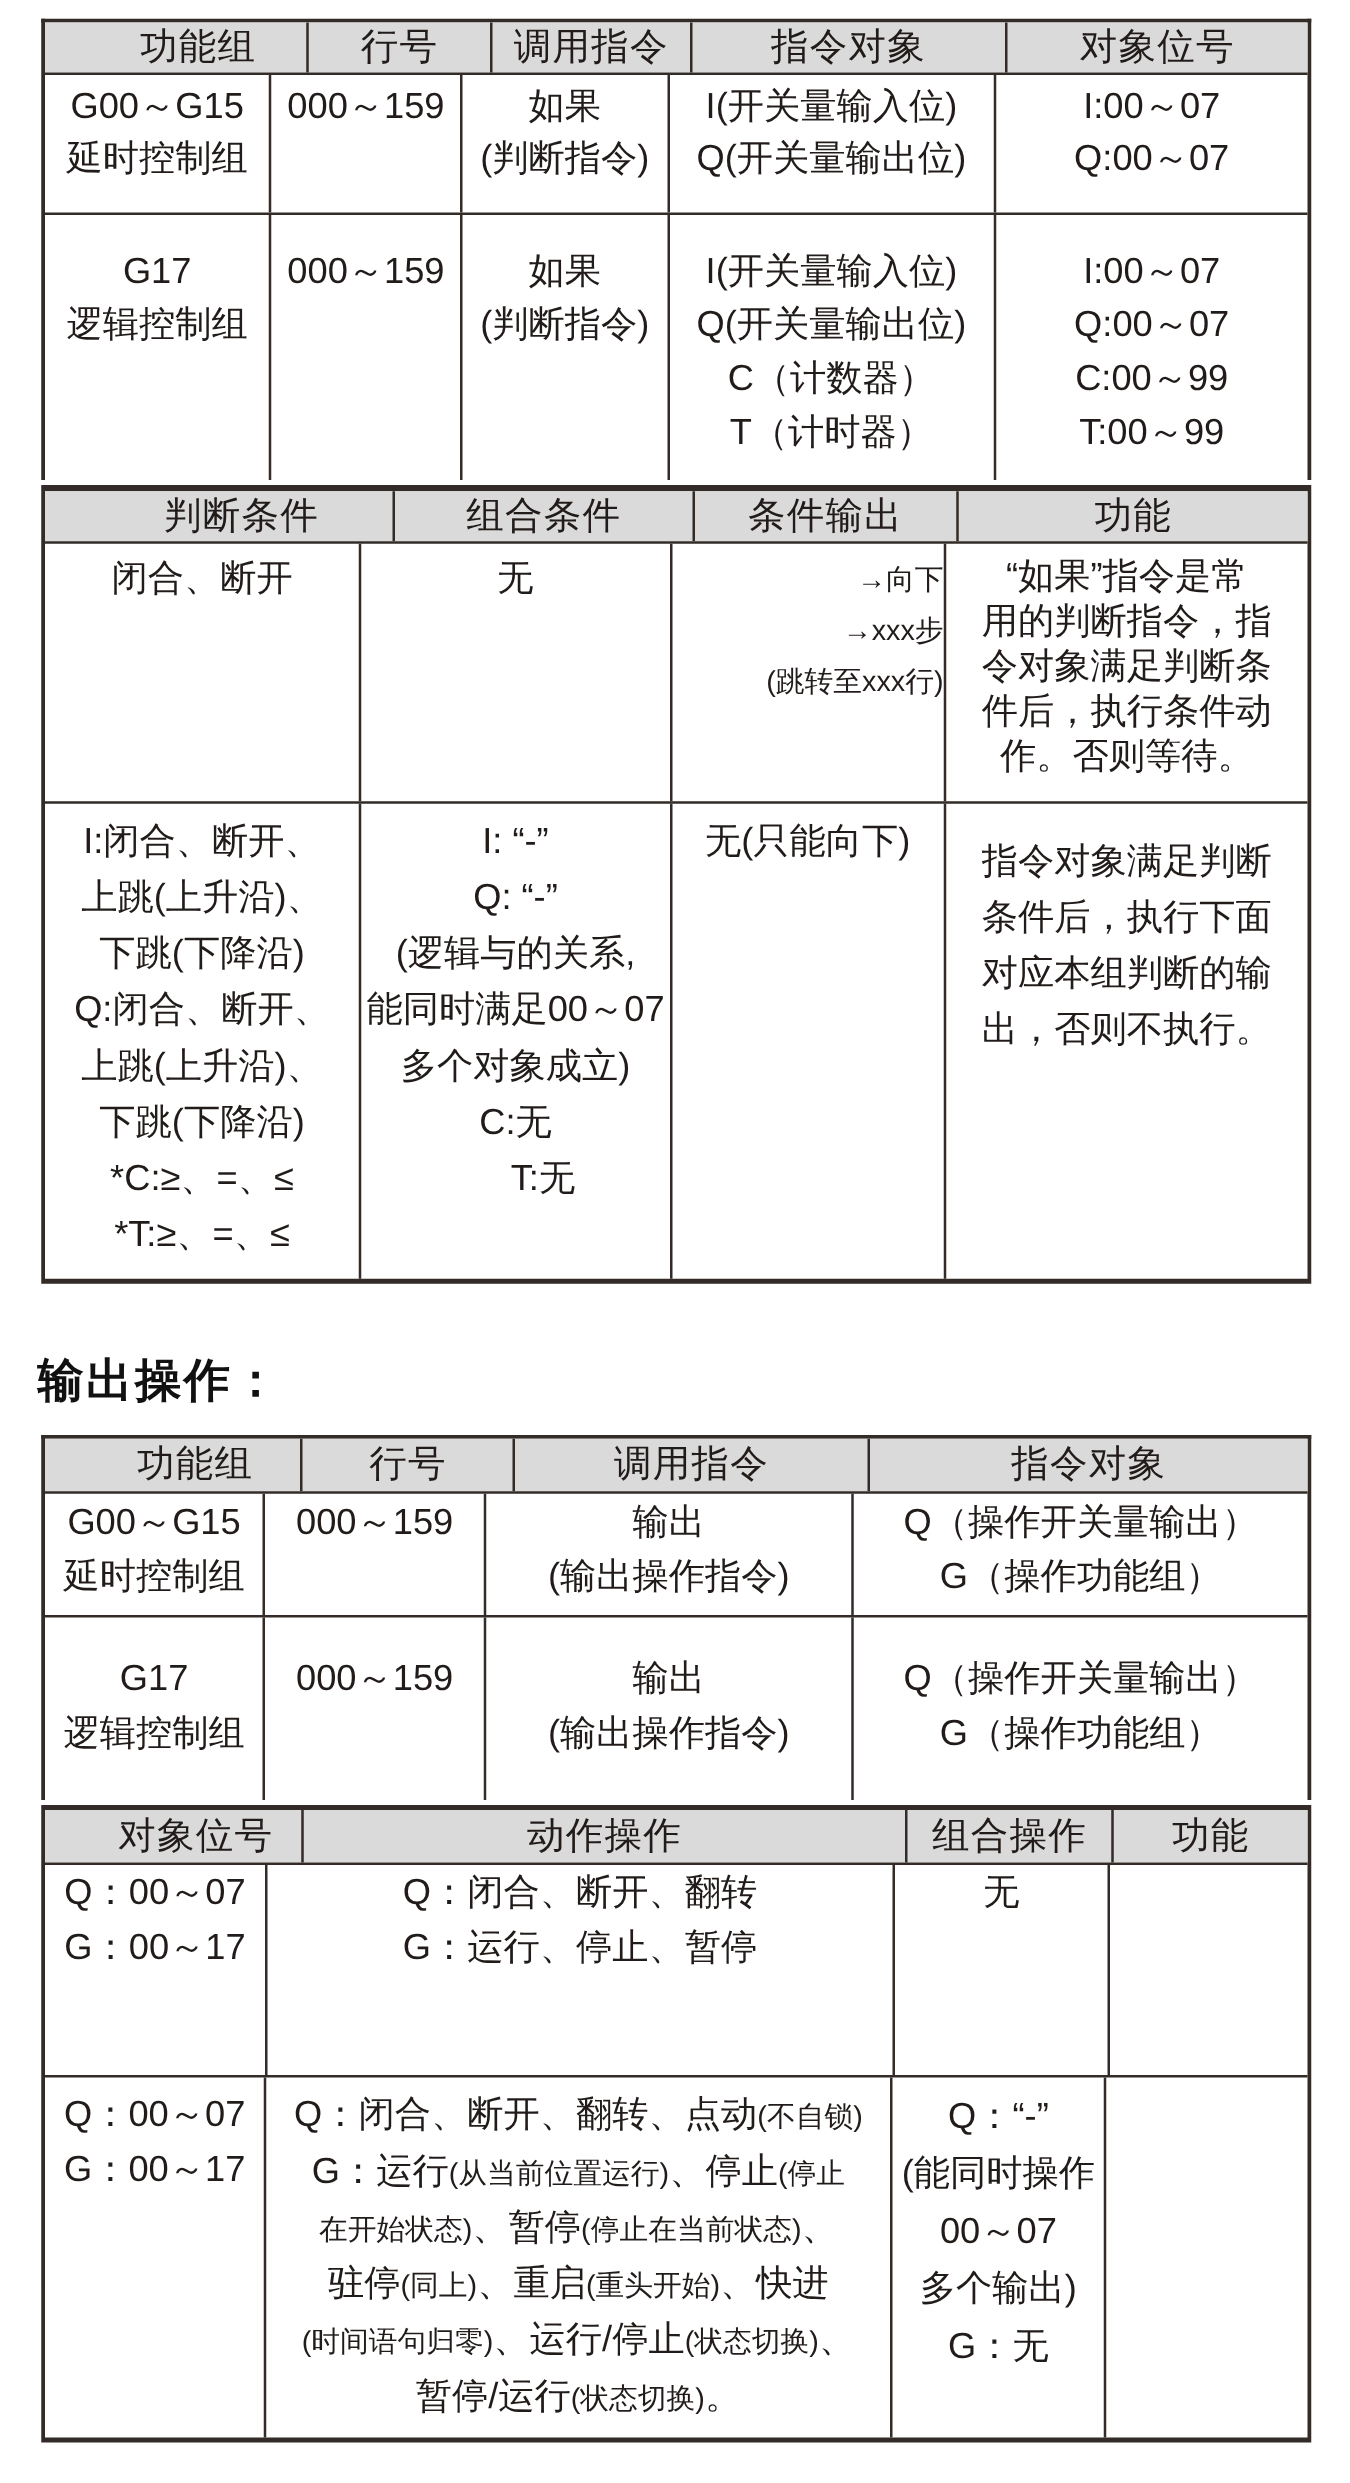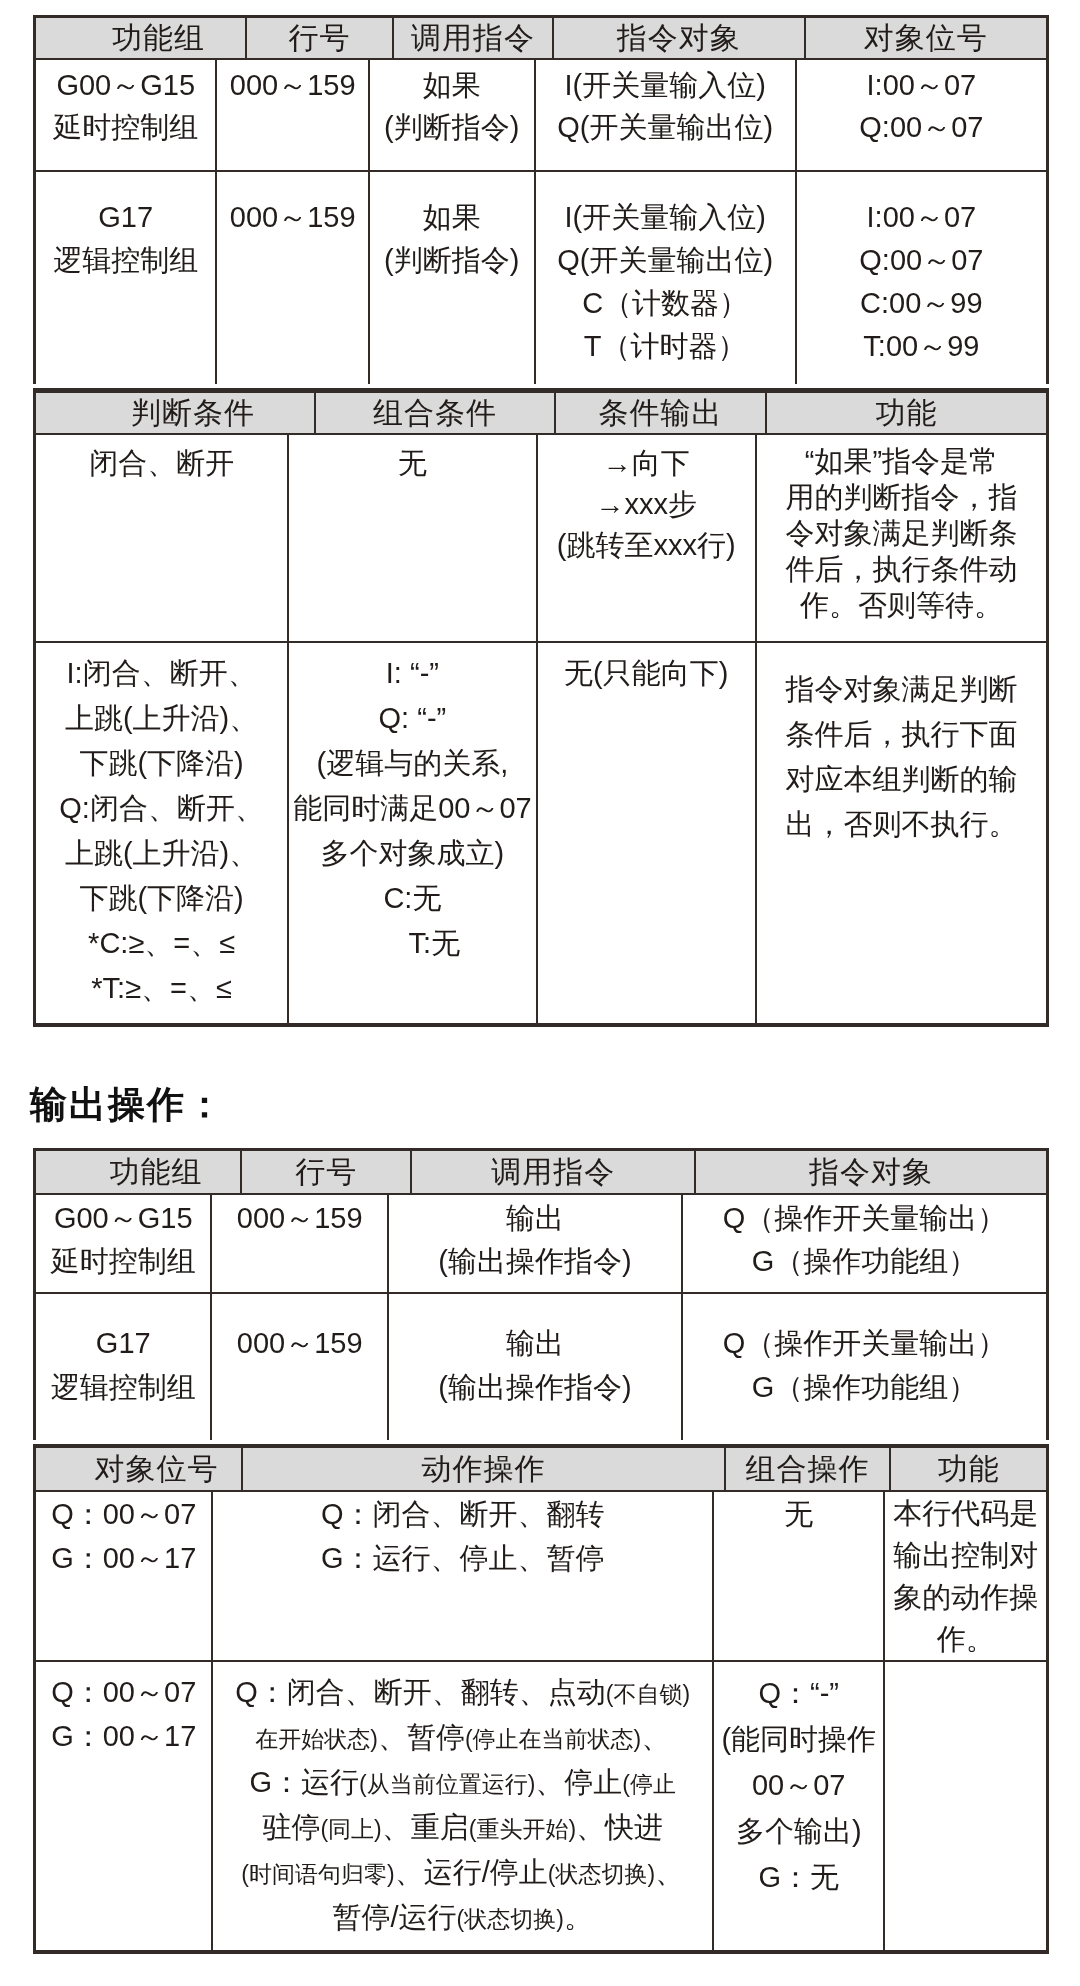--- a/index.html
+++ b/index.html
@@ -120,21 +120,21 @@
             <div class="line" style="height: 34px; line-height: 34px;">功能</div>
           </div>
         </div>
         <div class="row" style="height: 208px;">
           <div class="cell vtop" style="width: 254px; padding-top: 8px; font-size: 29px;">
             <div class="line" style="height: 41px; line-height: 41px;">闭合、断开</div>
           </div>
           <div class="cell vtop" style="width: 249px; padding-top: 8px; font-size: 29px;">
             <div class="line" style="height: 41px; line-height: 41px;">无</div>
           </div>
-          <div class="cell vtop" style="width: 220px; padding-top: 8px; font-size: 29px;">
+          <div class="cell vtop" style="width: 220px; padding-top: 8px; font-size: 23px; align-items: flex-end;">
             <div class="line" style="height: 41px; line-height: 41px;">→向下</div>
             <div class="line" style="height: 41px; line-height: 41px;">→xxx步</div>
             <div class="line" style="height: 41px; line-height: 41px;">(跳转至xxx行)</div>
           </div>
           <div class="cell vtop last" style="width: 290px; padding-top: 8px; font-size: 29px;">
             <div class="line" style="height: 36px; line-height: 36px;">“如果”指令是常</div>
             <div class="line" style="height: 36px; line-height: 36px;">用的判断指令，指</div>
             <div class="line" style="height: 36px; line-height: 36px;">令对象满足判断条</div>
             <div class="line" style="height: 36px; line-height: 36px;">件后，执行条件动</div>
             <div class="line" style="height: 36px; line-height: 36px;">作。否则等待。</div>
@@ -241,36 +241,30 @@
             <div class="line" style="height: 44px; line-height: 44px;">Q：00～07</div>
             <div class="line" style="height: 44px; line-height: 44px;">G：00～17</div>
           </div>
           <div class="cell vtop" style="width: 502px; padding-top: 0px; font-size: 29px;">
             <div class="line" style="height: 44px; line-height: 44px;">Q：闭合、断开、翻转</div>
             <div class="line" style="height: 44px; line-height: 44px;">G：运行、停止、暂停</div>
           </div>
           <div class="cell vtop" style="width: 172px; padding-top: 0px; font-size: 29px;">
             <div class="line" style="height: 44px; line-height: 44px;">无</div>
           </div>
-          <div class="cell vtop last" style="width: 161px; padding-top: 0px; font-size: 29px;">
-            <div class="line" style="height: 42px; line-height: 42px;">本行代码是</div>
-            <div class="line" style="height: 42px; line-height: 42px;">输出控制对</div>
-            <div class="line" style="height: 42px; line-height: 42px;">象的动作操</div>
-            <div class="line" style="height: 42px; line-height: 42px;">作。</div>
-          </div>
         </div>
         <div class="row" style="height: 290px;">
           <div class="cell vtop" style="width: 178px; padding-top: 8px; font-size: 29px;">
             <div class="line" style="height: 44px; line-height: 44px;">Q：00～07</div>
             <div class="line" style="height: 44px; line-height: 44px;">G：00～17</div>
           </div>
           <div class="cell vtop" style="width: 502px; padding-top: 8px; font-size: 29px;">
             <div class="line" style="height: 45px; line-height: 45px;"><span>Q：闭合、断开、翻转、点动</span><span class="sm">(不自锁)</span></div>
+            <div class="line" style="height: 45px; line-height: 45px;"><span>G：运行</span><span class="sm">(从当前位置运行)</span><span>、停止</span><span class="sm">(停止</span></div>
             <div class="line" style="height: 45px; line-height: 45px;"><span class="sm">在开始状态)</span><span>、暂停</span><span class="sm">(停止在当前状态)</span><span>、</span></div>
-            <div class="line" style="height: 45px; line-height: 45px;"><span>G：运行</span><span class="sm">(从当前位置运行)</span><span>、停止</span><span class="sm">(停止</span></div>
             <div class="line" style="height: 45px; line-height: 45px;"><span>驻停</span><span class="sm">(同上)</span><span>、重启</span><span class="sm">(重头开始)</span><span>、快进</span></div>
             <div class="line" style="height: 45px; line-height: 45px;"><span class="sm">(时间语句归零)</span><span>、运行/停止</span><span class="sm">(状态切换)</span><span>、</span></div>
             <div class="line" style="height: 45px; line-height: 45px;"><span>暂停/运行</span><span class="sm">(状态切换)</span><span>。</span></div>
           </div>
           <div class="cell vtop" style="width: 172px; padding-top: 8px; font-size: 29px;">
             <div class="line" style="height: 46px; line-height: 46px;">Q：“-”</div>
             <div class="line" style="height: 46px; line-height: 46px;">(能同时操作</div>
             <div class="line" style="height: 46px; line-height: 46px;">00～07</div>
             <div class="line" style="height: 46px; line-height: 46px;">多个输出)</div>
             <div class="line" style="height: 46px; line-height: 46px;">G：无</div>

